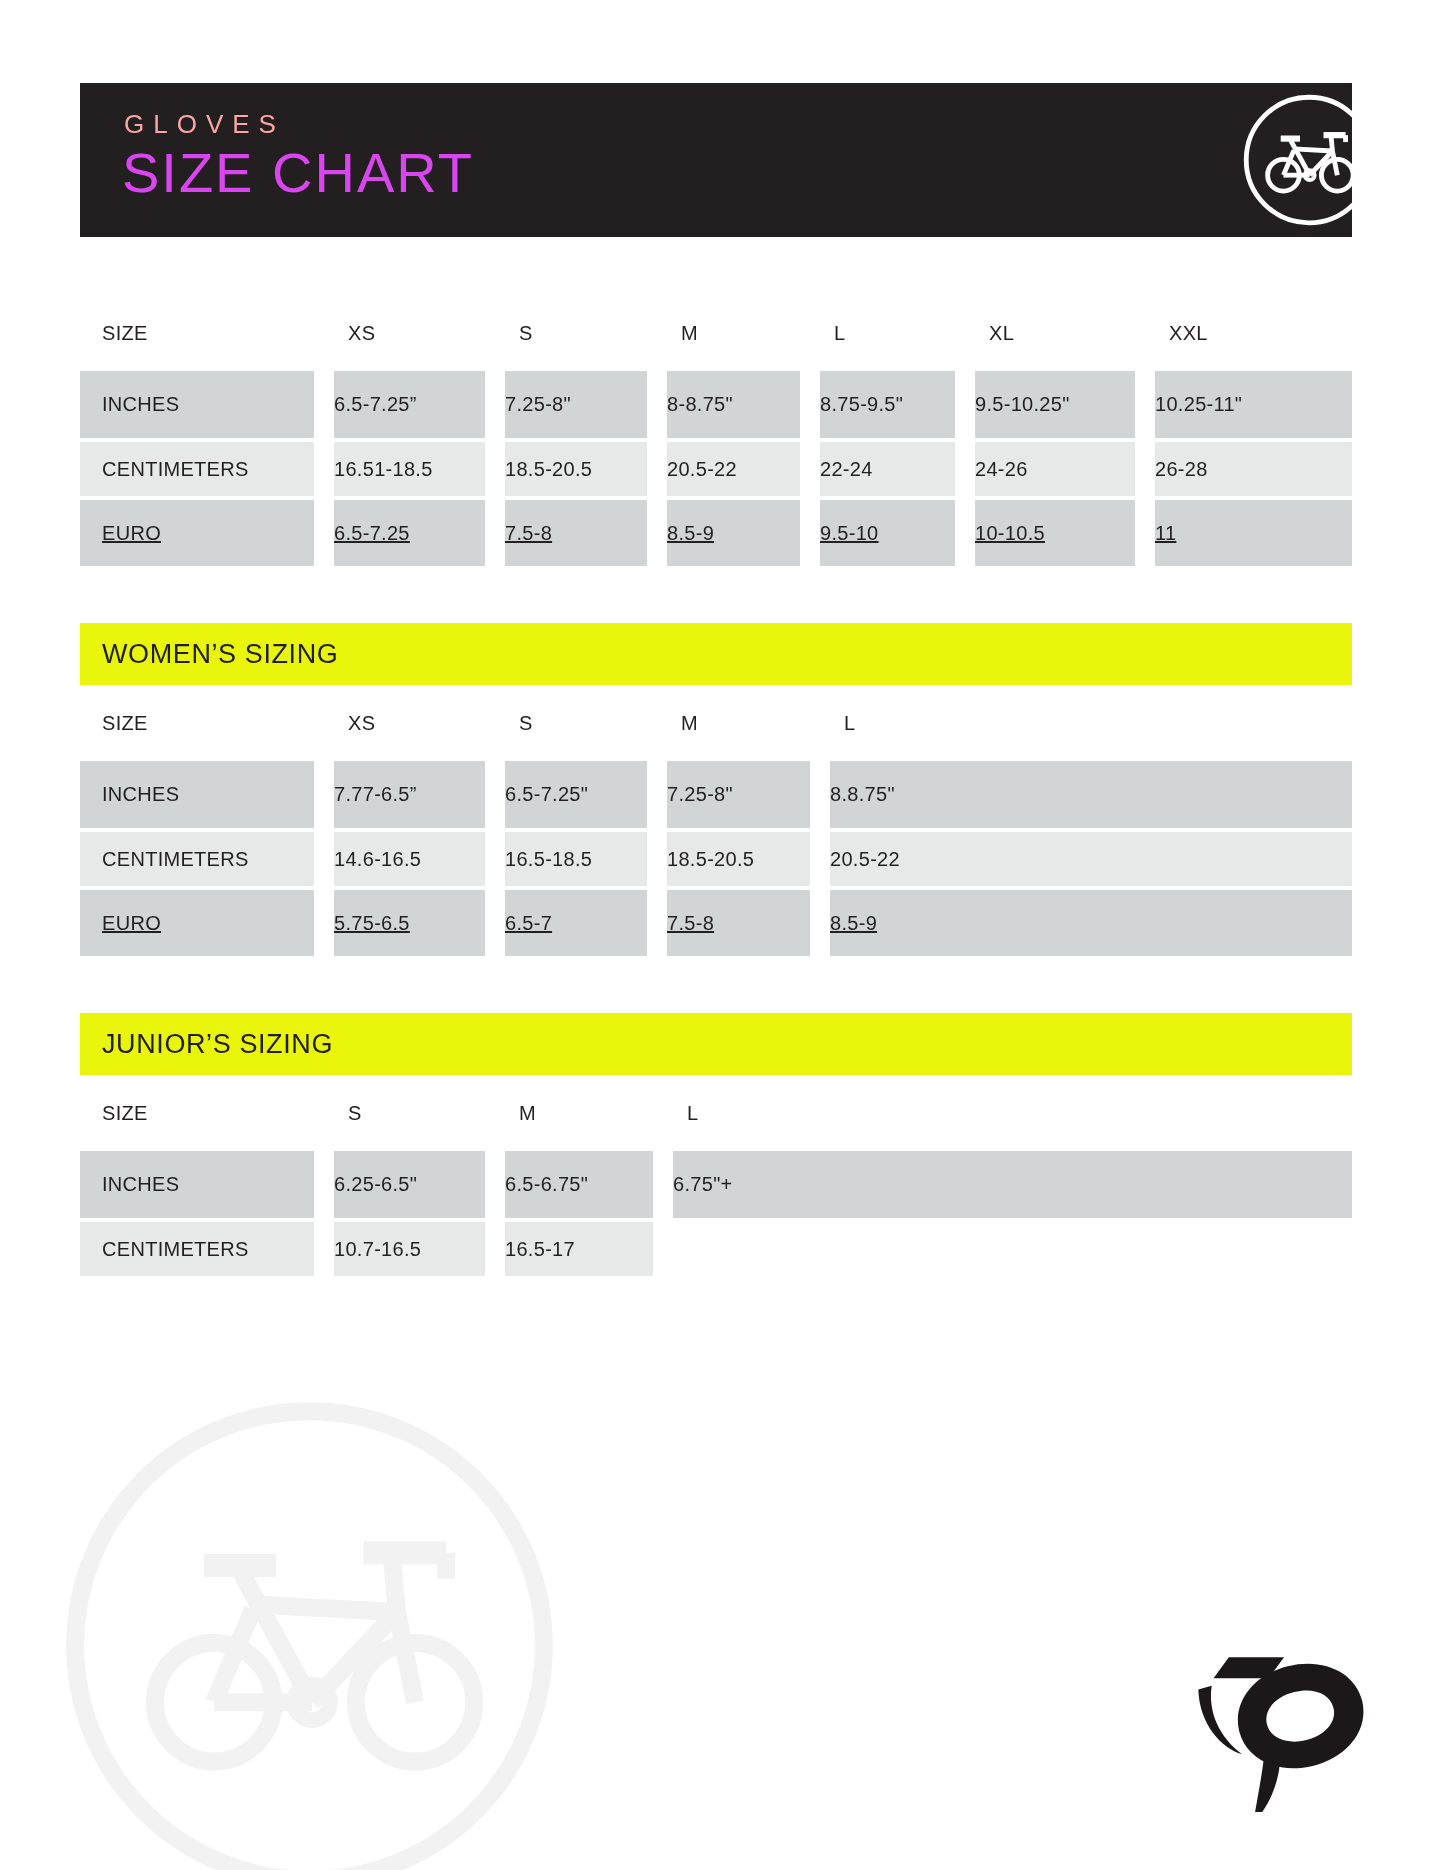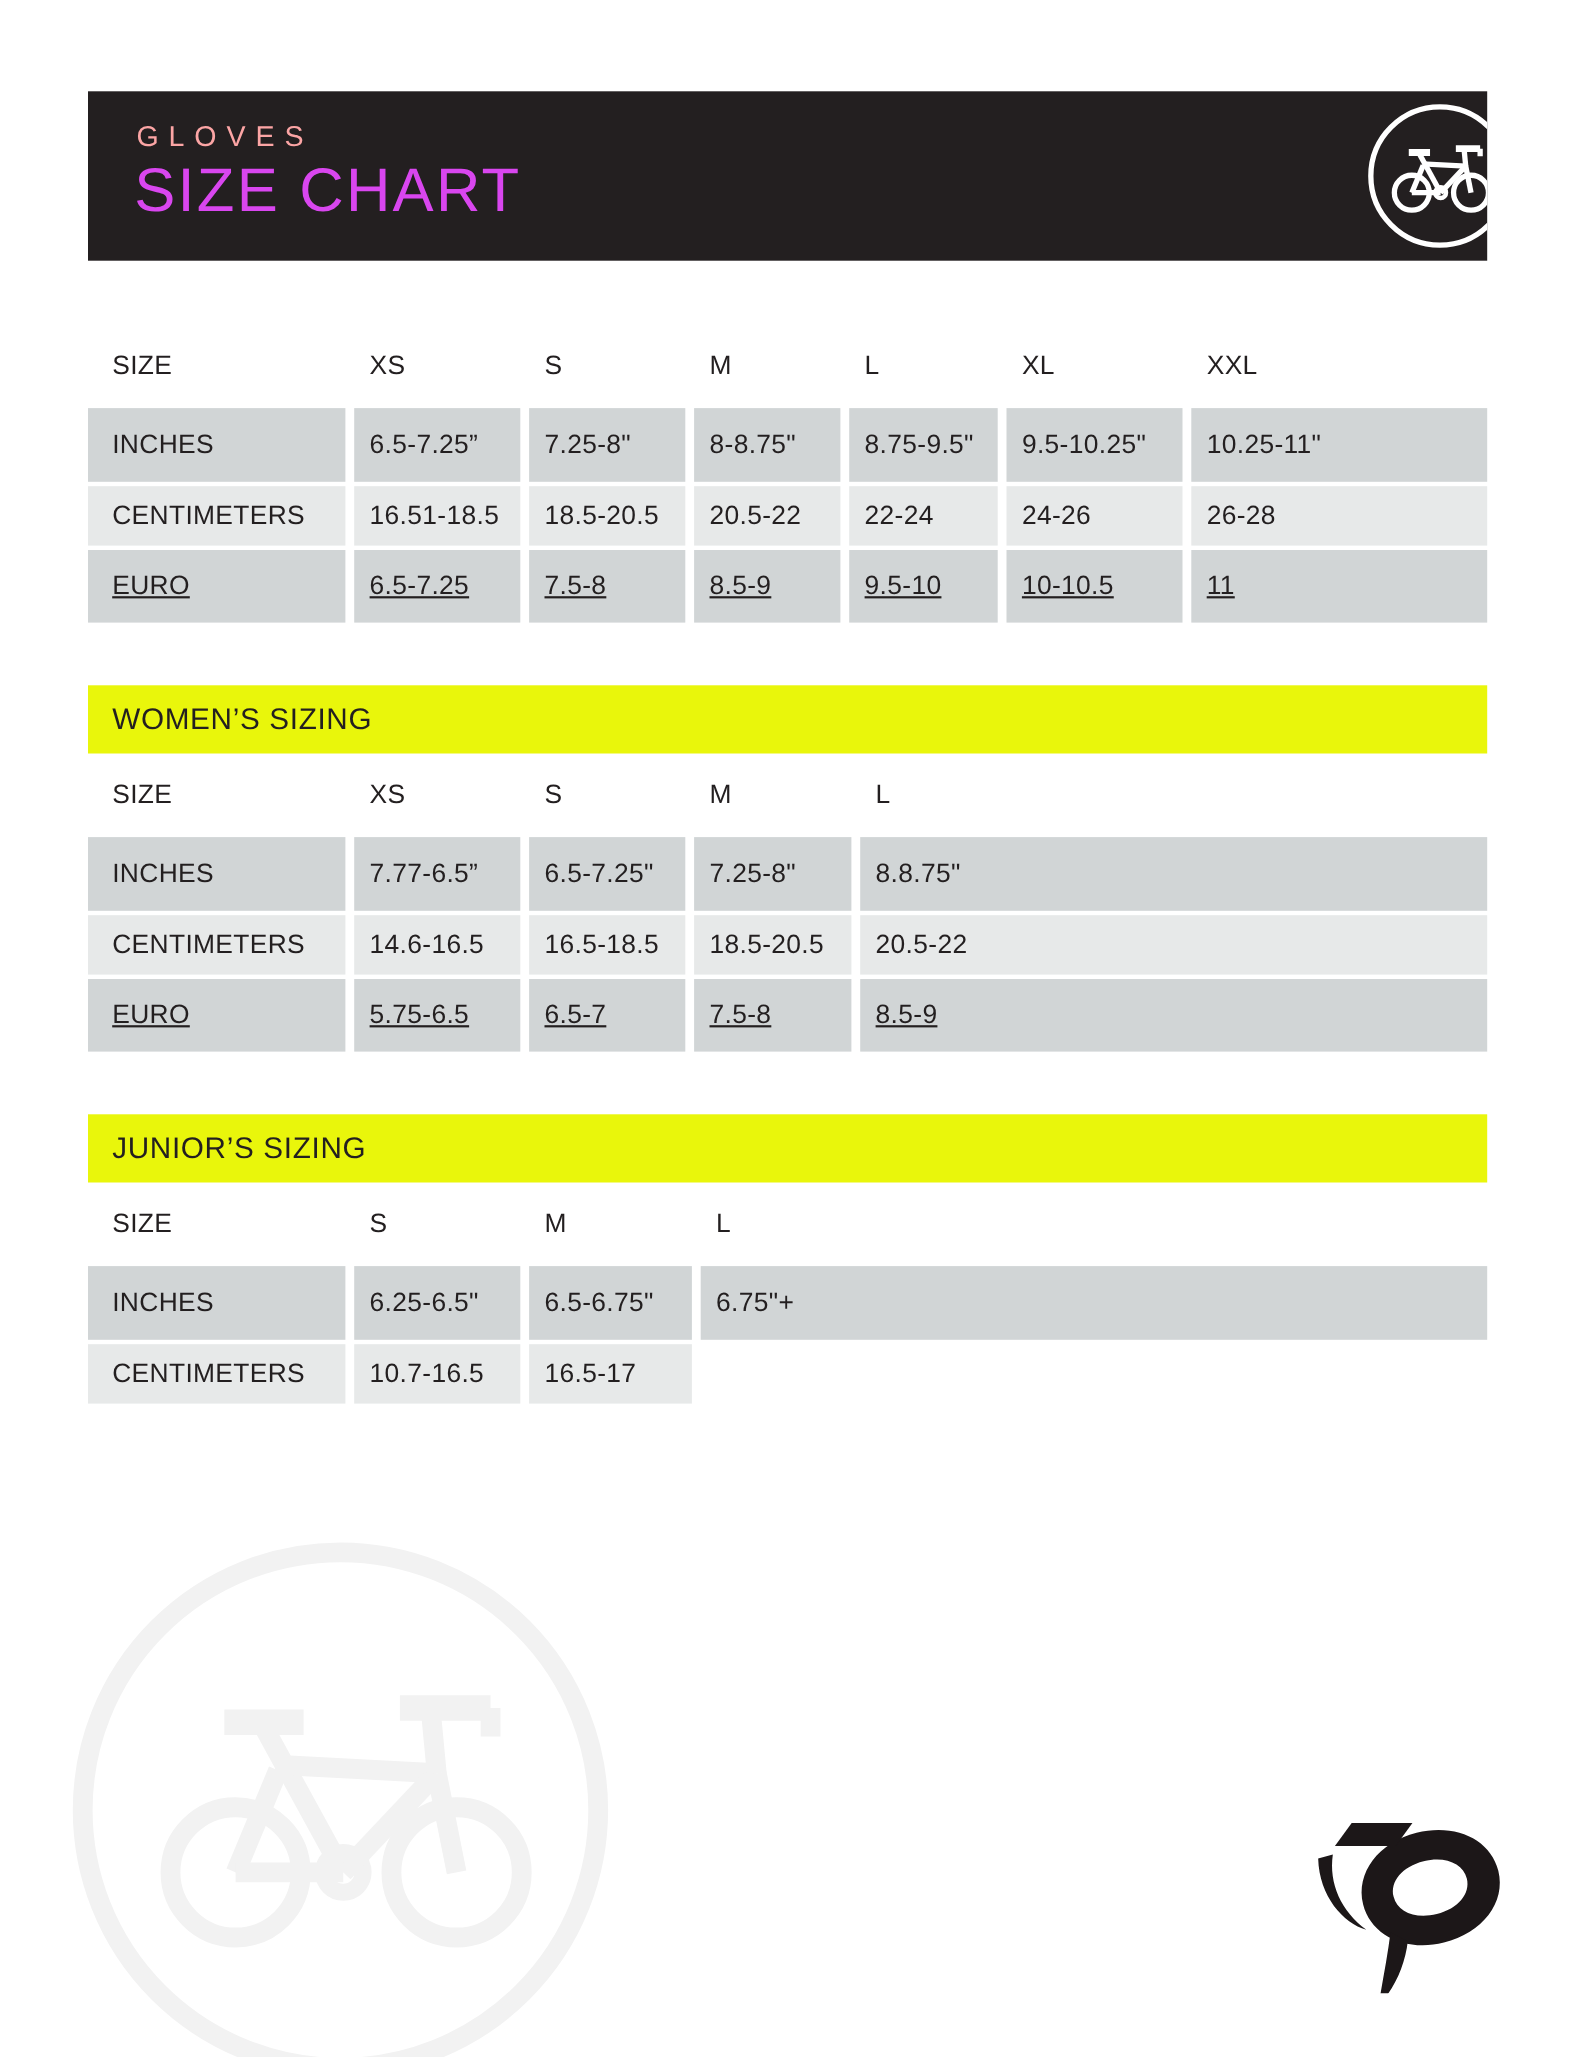--- a/index.html
+++ b/index.html
@@ -26,28 +26,28 @@
     width:138px;height:138px;color:#ffffff;
   }
   
   .sections{position:absolute;left:80px;top:295px;width:1272px;}
   .section + .section{margin-top:57px;}
   .section-heading{
     height:62px;background:#e9f60b;display:flex;align-items:center;
     padding-left:22px;box-sizing:border-box;
     font-size:27px;font-weight:500;letter-spacing:0.6px;
   }
-  .thead,.row{display:grid;column-gap:8px;align-items:center;font-size:24px;letter-spacing:0.3px;}
+  .thead,.row{display:grid;column-gap:20px;align-items:center;font-size:20px;letter-spacing:0.3px;}
   .thead{height:76px;}
   .thead > div{padding-left:14px;}
   .thead > .size-label{padding-left:22px;}
   .row{margin-bottom:4px;}
   .row > div{
     height:100%;display:flex;align-items:center;
-    padding-left:14px;box-sizing:border-box;
+    box-sizing:border-box;
   }
   .row > .row-label{padding-left:22px;}
   .row-tall{height:67px;}
   .row-short{height:54px;}
   .row-mid{height:66px;text-decoration:underline;}
   .shade-dark  > div{background:#d1d5d6;}
   .shade-light > div{background:#e7e9e9;}
   .grid-mens   {grid-template-columns:234px 151px 142px 133px 135px 160px 1fr;}
   .grid-womens {grid-template-columns:234px 151px 142px 143px 1fr;}
   .grid-jrs    {grid-template-columns:234px 151px 148px 1fr;}

